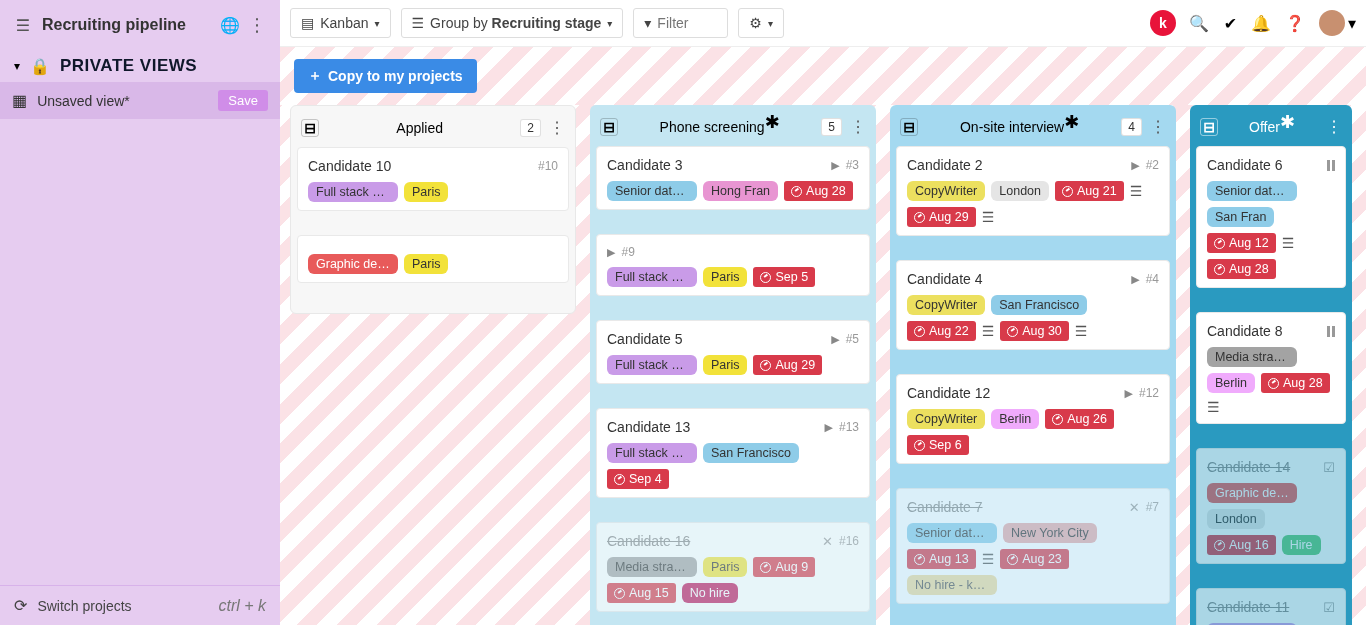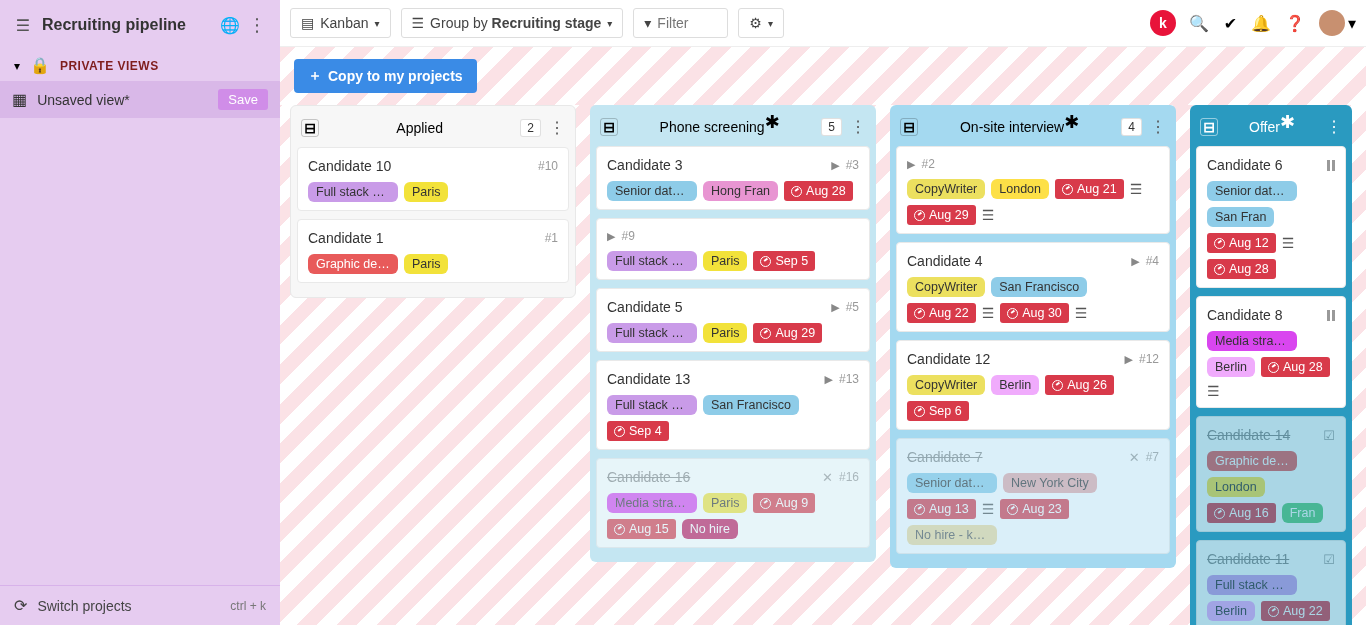--- a/index.html
+++ b/index.html
@@ -4,27 +4,27 @@
 <style>
 * { box-sizing: border-box; margin: 0; padding: 0; font-family: -apple-system, BlinkMacSystemFont, "Segoe UI", Helvetica, Arial, sans-serif; }
 html, body { width: 1366px; height: 625px; overflow: hidden; background: #fff; }
 .app { display: flex; height: 625px; width: 1366px; }
 .sidebar { width: 280px; background: #e6ccf0; display: flex; flex-direction: column; }
 .sidebar-header { display: flex; align-items: center; padding: 14px 14px 14px 14px; gap: 10px; }
 .sidebar-header .title { font-size: 16px; font-weight: 600; color: #333; flex: 1; }
 .icon-btn { cursor: pointer; color: #555; width: 18px; text-align:center; }
 .sidebar-dots { cursor:pointer; font-size: 18px; color:#555; }
 .private-views { padding: 6px 14px; display:flex; align-items:center; gap:10px; }
-.private-views .label { font-size: 12px; font-weight: 700; color: #7f1d1d; letter-spacing: 0.5px; }
+.private-views .label { font-size: 17px; font-weight: 700; color: #0f172a; letter-spacing: 0.5px; }
 .view-row { display:flex; align-items:center; padding: 8px 12px; background: #d9b8e8; color:#333; gap:10px; }
 .view-row .view-name { flex:1; font-size:14px; }
 .save-btn { background:#d08de8; color:#fff; font-size:13px; padding:3px 10px; border-radius:3px; cursor:pointer; border:none; }
 .sidebar-footer { margin-top:auto; border-top:1px solid #d8b2ea; padding:10px 14px; display:flex; align-items:center; gap:10px; color:#444; }
 .sidebar-footer .sp-label { flex:1; font-size:14px; }
-.sidebar-footer .shortcut { font-size:12px; color:#777; }
+.sidebar-footer .shortcut { font-size:16px; color:#777;font-style:italic; }
 
 .main { flex:1; display:flex; flex-direction:column; background:#fff; overflow:hidden; }
 .toolbar { display:flex; align-items:center; padding:8px 10px; gap:10px; border-bottom:1px solid #eee; }
 .tool { border:1px solid #ddd; border-radius:3px; padding:6px 10px; display:inline-flex; align-items:center; gap:6px; font-size:14px; color:#444; cursor:pointer; background:#fff; }
 .tool .caret { font-size:10px; }
 .filter-input { border:none; outline:none; font-size:14px; color:#888; width:60px; }
 .toolbar-right { margin-left:auto; display:flex; align-items:center; gap:14px; }
 .k-badge { width:26px; height:26px; border-radius:50%; background:#e8133a; color:#fff; font-weight:700; font-size:14px; display:flex; align-items:center; justify-content:center; }
 .avatar { width:26px; height:26px; border-radius:50%; background:#c89070; }
 
@@ -42,21 +42,21 @@
 
 .column { width:286px; border-radius:6px; padding:6px; flex-shrink:0; }
 .column.offer { width:162px; }
 .col-head { display:flex; align-items:center; padding:6px 4px 10px 4px; gap:8px; }
 .col-collapse { width:18px; height:18px; border:1px solid rgba(0,0,0,0.2); border-radius:3px; display:flex; align-items:center; justify-content:center; font-size:14px; font-weight:700; cursor:pointer; }
 .col-title { flex:1; text-align:center; font-size:14px; font-weight:500; position:relative; }
 .col-count { background:#fff; border:1px solid rgba(0,0,0,0.12); border-radius:3px; font-size:12px; padding:1px 6px; color:#333; }
 .col-dots { cursor:pointer; font-size:16px; color:#555; }
 .star { font-size:18px; line-height:0; position:relative; top:-4px; }
 
-.card { background:#fff; border:1px solid #e9e9e9; border-radius:4px; padding:10px 10px 8px 10px; margin-bottom:8px; }
+.card { background:#fff; border:1px solid #e9e9e9; border-radius:4px; padding:10px 10px 8px 10px; margin-bottom:24px; }
 .card.done { opacity:0.6; }
 .card.done .card-title { text-decoration:line-through; color:#888; }
 .card-head { display:flex; align-items:center; gap:6px; }
 .card-title { font-size:14px; color:#333; flex:1; }
 .card-id { font-size:12px; color:#999; }
 .tag-row { display:flex; flex-wrap:wrap; gap:6px; margin-top:8px; align-items:center; }
 .tag { font-size:12.5px; padding:3px 8px; border-radius:6px; white-space:nowrap; max-width:90px; overflow:hidden; text-overflow:ellipsis; }
 .tag.wide { max-width:180px; }
 .date-tag { background:#d83a4a; color:#fff; font-size:12.5px; padding:3px 7px; border-radius:3px; display:inline-flex; align-items:center; gap:4px; }
 .clock { width:11px; height:11px; border:1.6px solid #fff; border-radius:50%; position:relative; }
@@ -74,25 +74,25 @@
 .col-bg-skyblue { background:#a4d9f0; }
 .col-bg-teal { background:#2a9ac0; }
 .col-bg-teal .col-title, .col-bg-teal .col-dots, .col-bg-teal .col-collapse { color:#fff; }
 .col-bg-teal .col-collapse { border-color:rgba(255,255,255,0.5); }
 
 
 .role-fullstack { background:#c99be8; color:#333; }
 .role-graphic { background:#e85a5a; color:#fff; }
 .role-seniordata { background:#8ecce8; color:#333; }
 .role-copywriter { background:#ece05f; color:#333; }
-.role-media { background:#d946ef; color:#333; }
+.role-media { background:#a3a3a3; color:#333; }
 .loc-paris { background:#f2e23a; color:#333; }
 .loc-hongkong { background:#e895d2; color:#333; }
 .loc-sanfran { background:#8ecce8; color:#333; }
-.loc-london { background:#fde047; color:#333; }
+.loc-london { background:#e5e5e5; color:#333; }
 .loc-berlin { background:#f0abfc; color:#333; }
 .loc-nyc { background:#e8a9a9; color:#333; }
 .result-nohire { background:#be185d; color:#fff; }
 .result-nohirekeep { background:#f0d9a0; color:#555; }
 .result-hire { background:#5cc97a; color:#fff; }
 </style>
 </head>
 <body>
 
 <div class="app">
@@ -173,24 +173,20 @@
               <div class="card-head">
                 <span class="card-title">Candidate 10</span>
                 <span class="card-id">#10</span>
               </div>
               <div class="tag-row">
                 <span class="tag role-fullstack">Full stack de...</span>
                 <span class="tag loc-paris">Paris</span>
               </div>
             </div>
             <div class="card">
-              <div class="card-head">
-                <span class="card-title">Candidate 1</span>
-                <span class="card-id">#1</span>
-              </div>
               <div class="tag-row">
                 <span class="tag role-graphic">Graphic desi...</span>
                 <span class="tag loc-paris">Paris</span>
               </div>
             </div>
           </div>
           <div class="column col-bg-lightblue">
             <div class="col-head">
               <span class="col-collapse">⊟</span>
               <span class="col-title">Phone screening<span class="star">✱</span></span>
@@ -261,20 +257,21 @@
           </div>
           <div class="column col-bg-skyblue">
             <div class="col-head">
               <span class="col-collapse">⊟</span>
               <span class="col-title">On-site interview<span class="star">✱</span></span>
               <span class="col-count">4</span>
               <span class="col-dots">⋮</span>
             </div>
             <div class="card">
               <div class="card-head">
+                <span class="card-title">Candidate 2</span>
                 <span class="play-icon">▶</span>
                 <span class="card-id">#2</span>
               </div>
               <div class="tag-row">
                 <span class="tag role-copywriter">CopyWriter</span>
                 <span class="tag loc-london">London</span>
                 <span class="date-tag"><span class="clock"></span>Aug 21</span>
                 <span class="menu-icon">☰</span>
                 <span class="date-tag"><span class="clock"></span>Aug 29</span>
                 <span class="menu-icon">☰</span>
@@ -363,21 +360,21 @@
             </div>
             <div class="card done">
               <div class="card-head">
                 <span class="card-title">Candidate 14</span>
                 <span class="check-icon">☑</span>
               </div>
               <div class="tag-row">
                 <span class="tag role-graphic">Graphic desi...</span>
                 <span class="tag loc-london">London</span>
                 <span class="date-tag"><span class="clock"></span>Aug 16</span>
-                <span class="tag result-hire">Fran</span>
+                <span class="tag result-hire">Hire</span>
               </div>
             </div>
             <div class="card done">
               <div class="card-head">
                 <span class="card-title">Candidate 11</span>
                 <span class="check-icon">☑</span>
               </div>
               <div class="tag-row">
                 <span class="tag role-fullstack">Full stack de...</span>
                 <span class="tag loc-berlin">Berlin</span>

